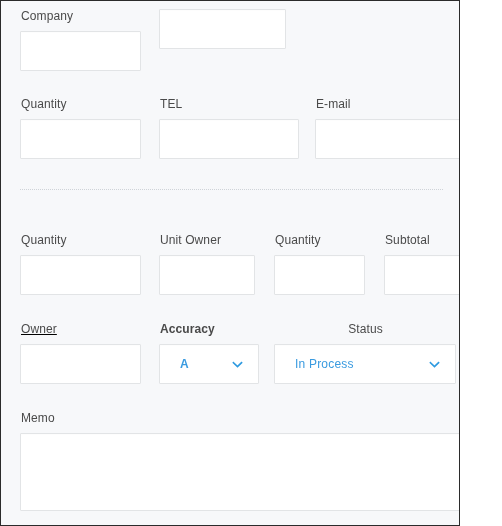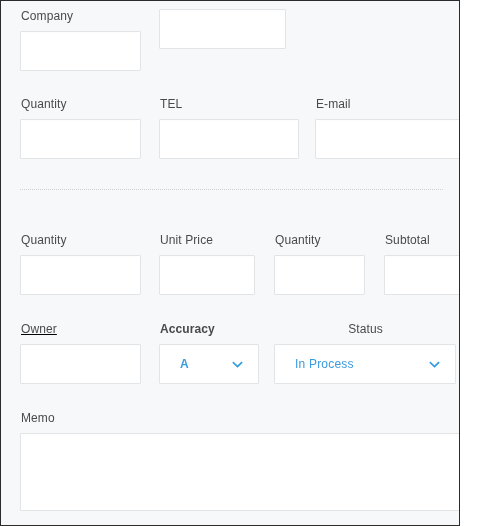--- a/index.html
+++ b/index.html
@@ -175,21 +175,21 @@
     </div>
 
     <div class="section-divider"></div>
 
     <div class="field f-product">
       <div class="field-label">Quantity</div>
       <input class="text-input" type="text" value="" placeholder="" style="">
     </div>
 
     <div class="field f-unitprice">
-      <div class="field-label">Unit Price</div>
+      <div class="field-label">Unit Owner</div>
       <input class="text-input" type="text" value="" placeholder="" style="">
     </div>
 
     <div class="field f-quantity">
       <div class="field-label">Quantity</div>
       <input class="text-input" type="text" value="" placeholder="" style="">
     </div>
 
     <div class="field f-subtotal">
       <div class="field-label">Subtotal</div>

